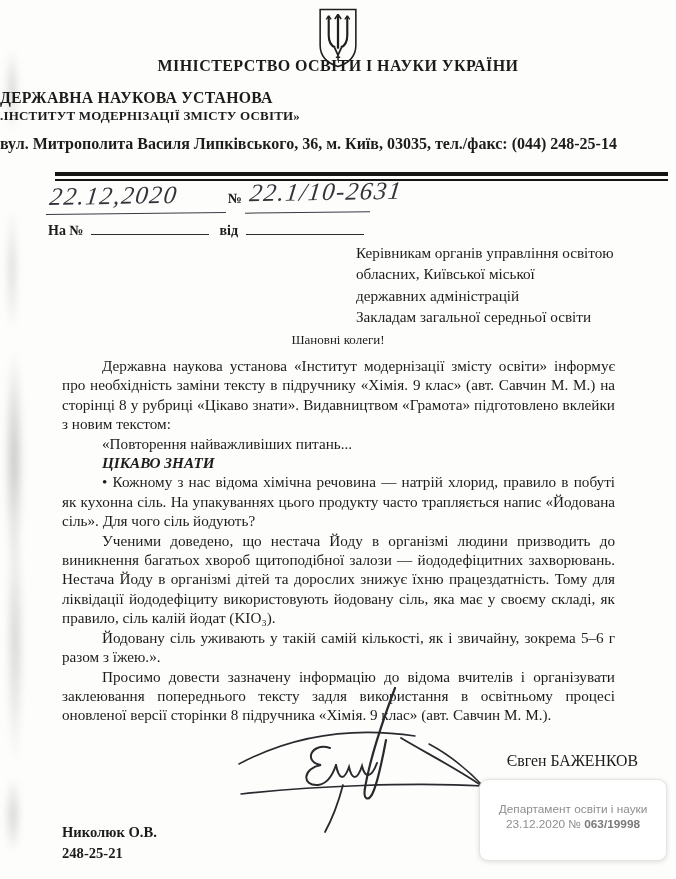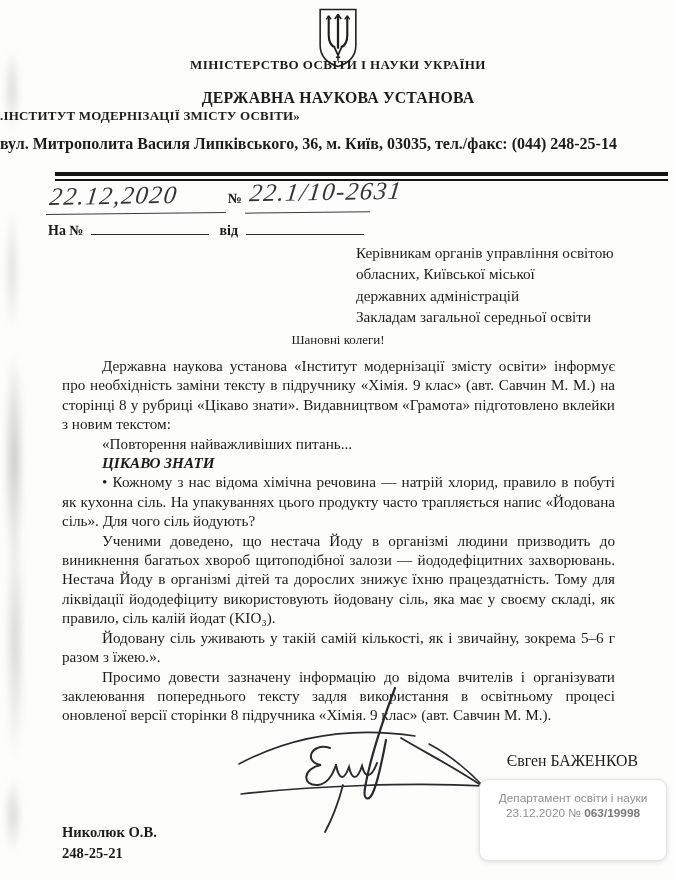--- a/index.html
+++ b/index.html
@@ -33,25 +33,25 @@
   .smudge-bot{
     left:0px;top:760px;width:28px;height:120px;
     background:radial-gradient(ellipse 12px 55px at 13px 55px, rgba(120,120,120,.30), rgba(120,120,120,0) 70%);
   }
 
   .emblem{position:absolute;left:310px;top:8px;width:56px;height:60px;}
   .emblem svg{display:block;width:100%;height:100%;}
 
   .h-ministry{
     position:absolute;left:0;top:57px;width:100%;
-    text-align:center;font-weight:bold;font-size:13px;letter-spacing:.4px;
+    text-align:center;font-weight:bold;font-size:16px;letter-spacing:.4px;
   }
   .h-org1{
     position:absolute;left:0;top:89px;width:100%;
-    text-align:center;font-weight:bold;font-size:15.8px;letter-spacing:.2px;
+    font-weight:bold;font-size:15.8px;letter-spacing:.2px;
   }
   .h-org2{
     position:absolute;left:0;top:108px;width:100%;
     font-weight:bold;font-size:13px;letter-spacing:.2px;
   }
   .h-address{
     position:absolute;left:0;top:135px;width:100%;
     text-align:left;font-weight:bold;font-size:16px;
   }
   .rule{
@@ -100,21 +100,21 @@
   .signature svg{display:block;width:100%;height:100%;}
 
   .contact{position:absolute;left:62px;top:810px;font-weight:bold;font-size:14.6px;line-height:21px;margin-top:12px;}
 
   .stamp{
     position:absolute;left:479px;top:779px;width:188px;height:82px;
     background:#ffffff;border:1px solid #e4e4e2;border-radius:9px;
     box-shadow:0 1px 5px rgba(0,0,0,.13);
     font-family:"Liberation Sans", sans-serif;
     color:#8e8e8c;text-align:center;font-size:11.8px;line-height:15px;
-    padding-top:11px;box-sizing:border-box;
+    padding-top:22px;box-sizing:border-box;
   }
   .stamp .num{font-weight:bold;color:#7a7a78;}
 </style>
 </head>
 <body>
 
 <div class="page">
 
   <div class="smudge smudge-top"></div>
   <div class="smudge smudge-mid"></div>

